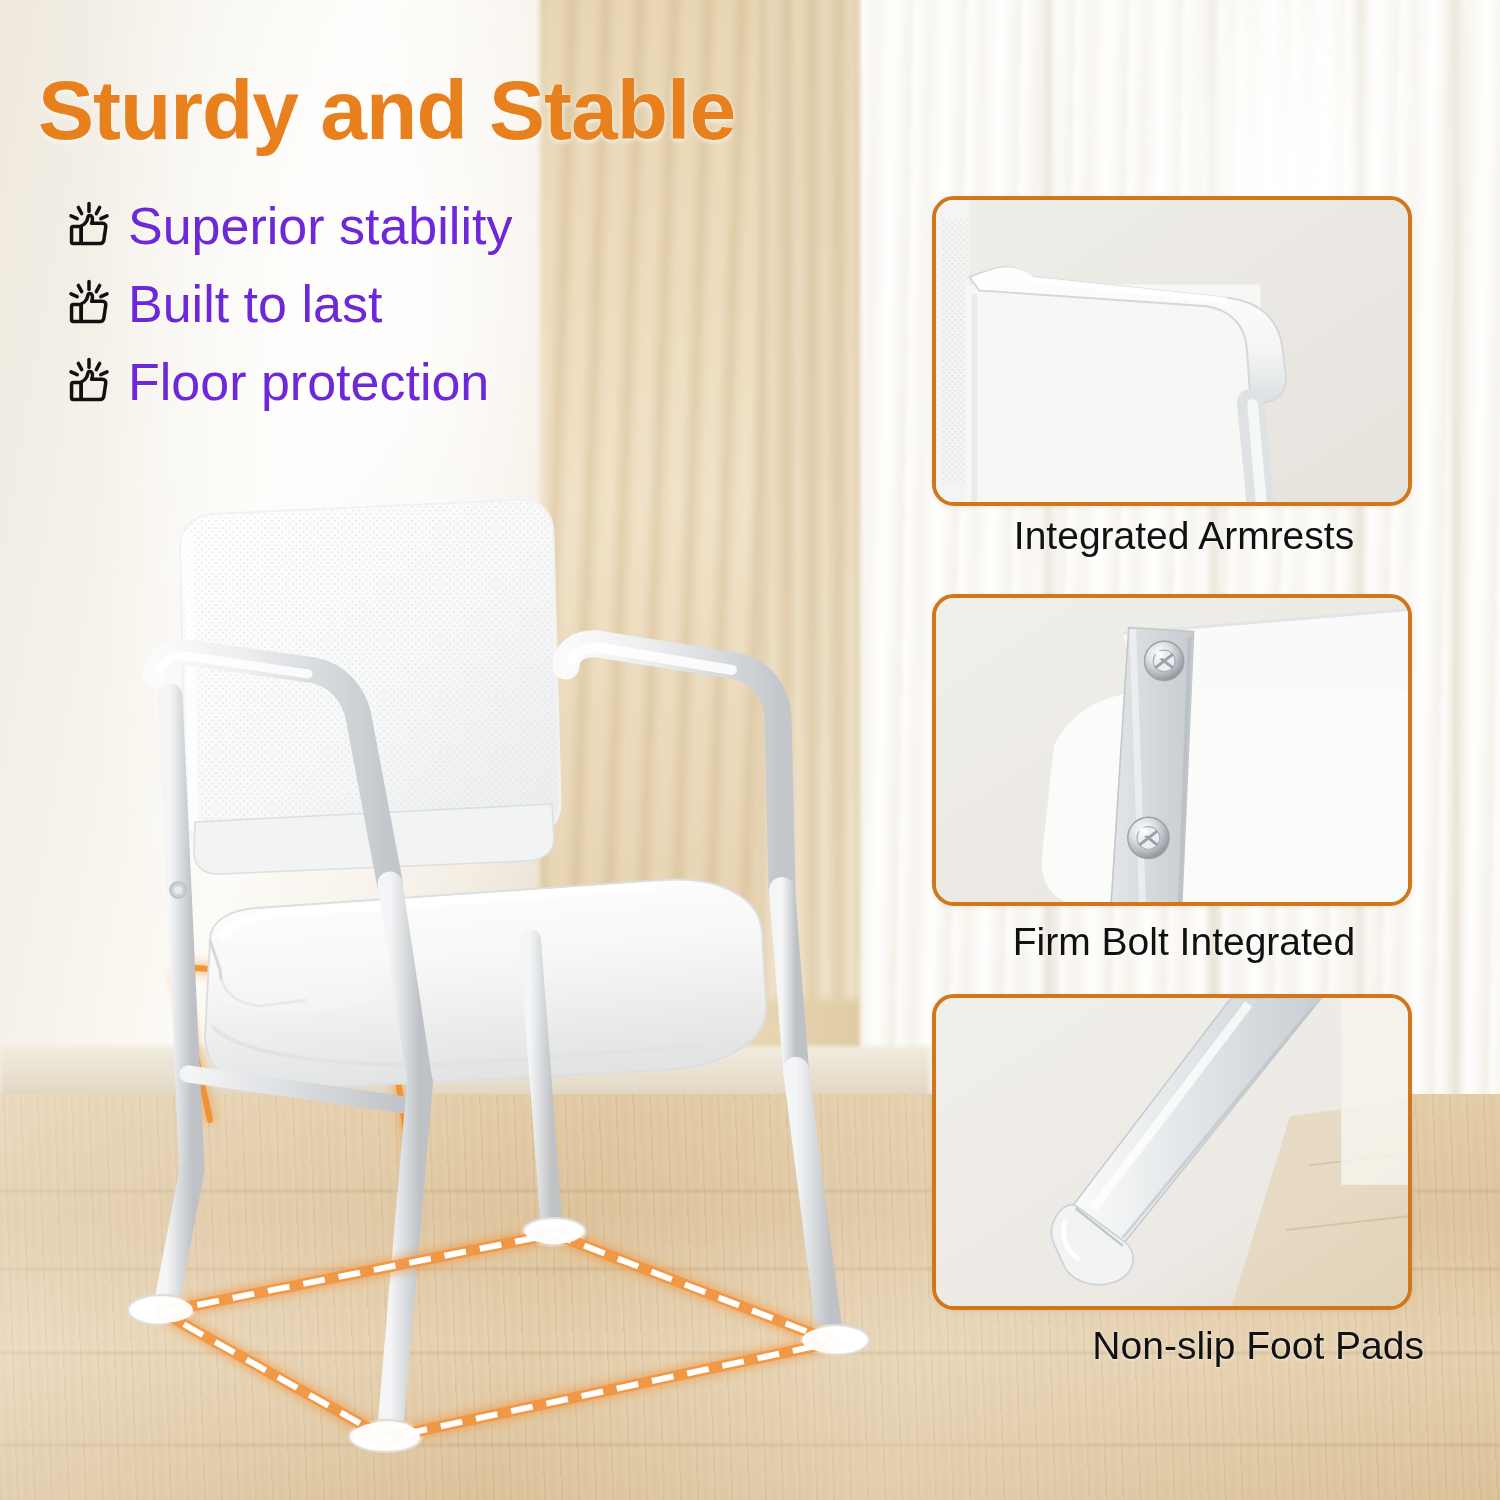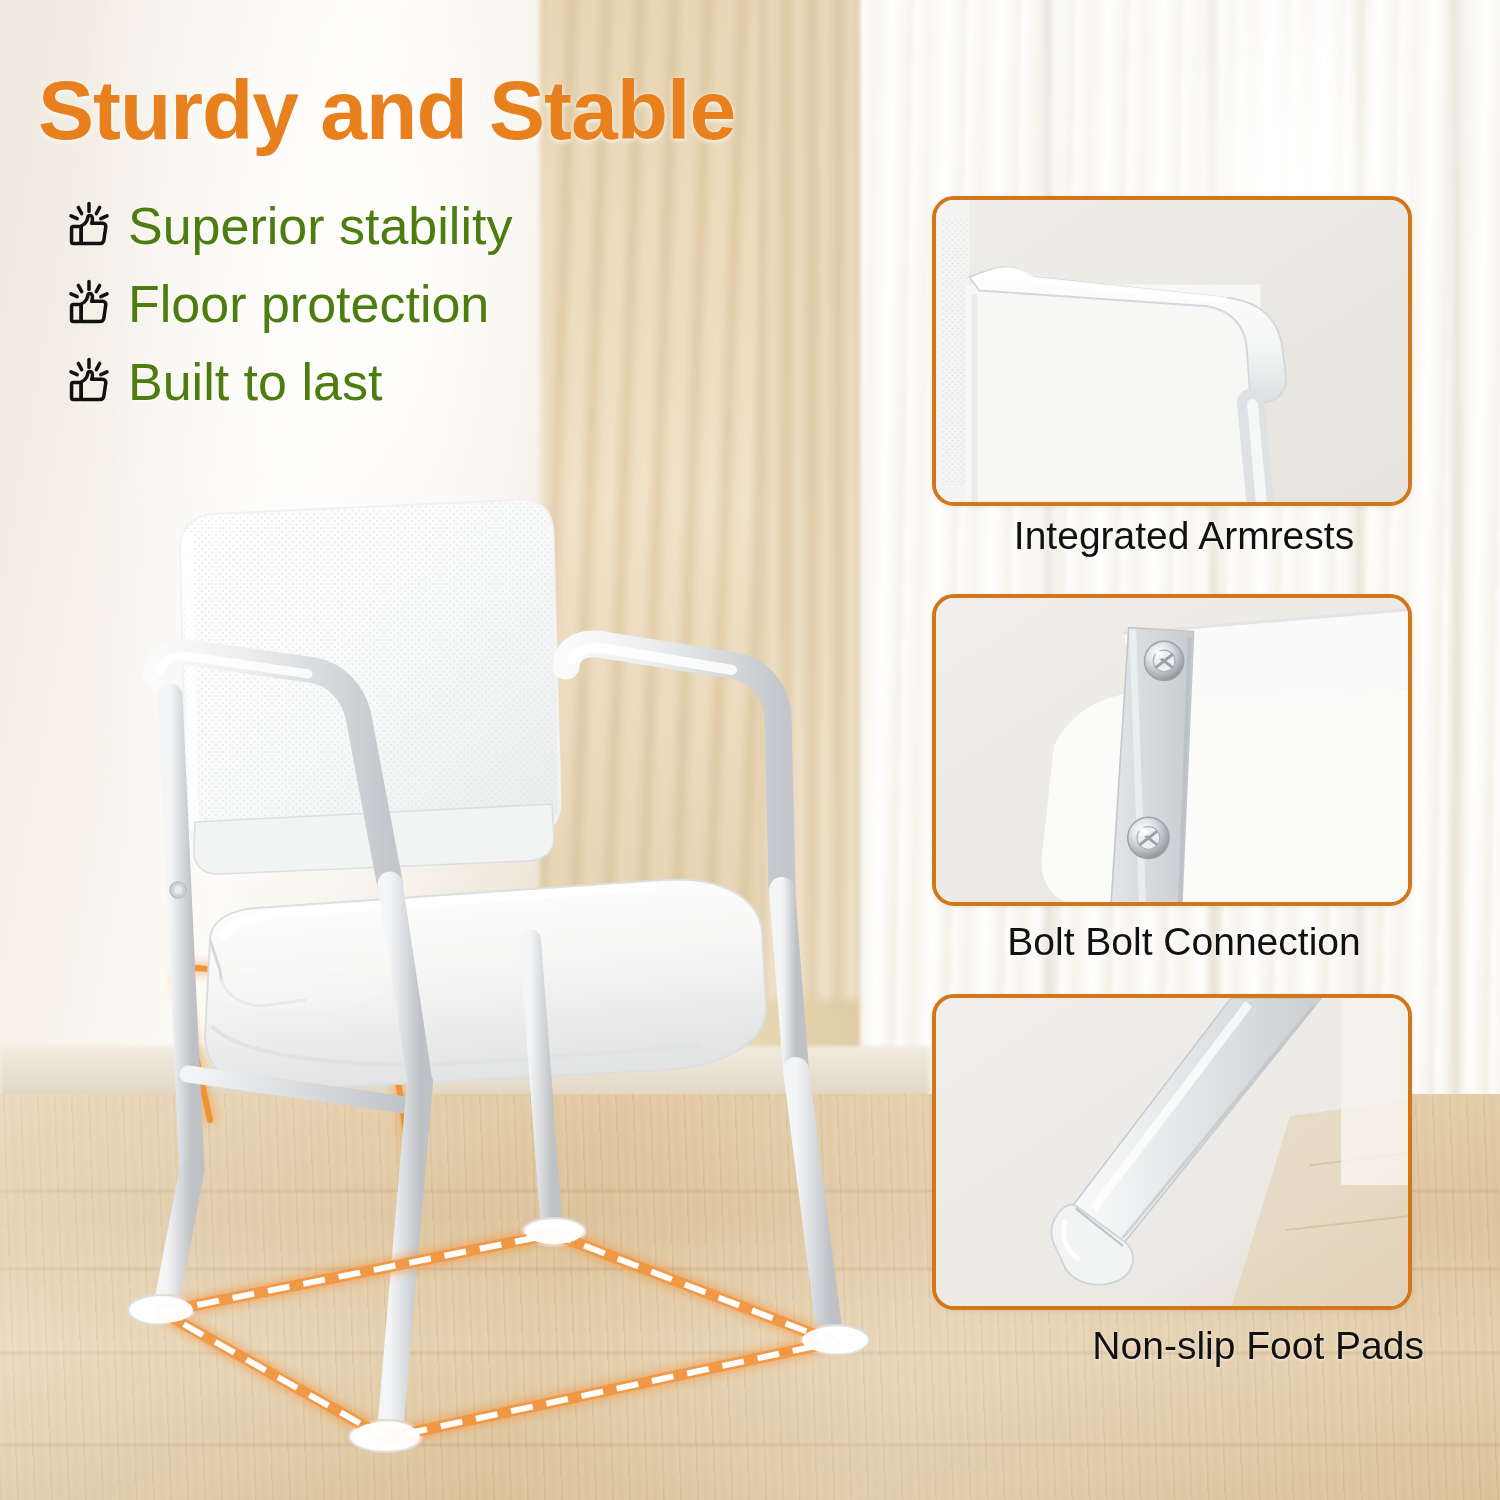--- a/index.html
+++ b/index.html
@@ -101,21 +101,21 @@
     position:absolute; left:38px; top:62px;
     font-size:84px; font-weight:bold; letter-spacing:-1px;
     color:#E8801E;
     text-shadow:0 2px 5px rgba(255,255,255,.75), 0 0 2px rgba(255,255,255,.6);
     white-space:nowrap;
   }
   #bullets { position:absolute; left:62px; top:190px; }
   .bullet { display:flex; align-items:center; height:72px; margin-bottom:6px; }
   .bullet-ico { width:54px; height:54px; flex:0 0 54px; margin-right:12px; }
   .bullet-txt {
-    font-size:52px; color:#4d7c0f; white-space:nowrap;
+    font-size:52px; color:#6d28d9; white-space:nowrap;
     text-shadow:0 1px 3px rgba(255,255,255,.72);
   }
 
   
   #chair { position:absolute; left:60px; top:470px; width:860px; height:1020px; }
   #chair svg { width:100%; height:100%; display:block; }
 
   
   .callout { position:absolute; }
   .callout-frame {
@@ -212,41 +212,41 @@
           <path d="M8 15 L13.5 17.5"></path>
           <path d="M40 15 L34.5 17.5"></path>
         </g>
         <path d="M17 24 C17 24 20.5 22.5 22 19.5 C23.2 17 22.6 14.8 24.4 14.6
                  C26.6 14.4 27.4 16.6 27 19 C26.8 20.4 26.3 21.6 26.3 21.6
                  L36 21.6 C38 21.6 39.2 23 38.9 24.8 L37.2 36.5
                  C36.95 38.5 35.6 39.6 33.8 39.6 L17 39.6 Z" fill="none" stroke="#111" stroke-width="3.1" stroke-linejoin="round"></path>
         <rect x="8.5" y="24.5" width="8.6" height="15.1" rx="1.6" fill="none" stroke="#111" stroke-width="3.1"></rect>
       </svg>
     </span>
-    <span class="bullet-txt">Floor protection</span>
+    <span class="bullet-txt">Built to last</span>
   </div>
 
   <div class="bullet">
     <span class="bullet-ico">
       <svg viewBox="0 0 48 48">
         <g fill="none" stroke="#111" stroke-width="3.1" stroke-linecap="round">
           <path d="M24 4 L24 11"></path>
           <path d="M14.5 7.5 L17.5 13"></path>
           <path d="M33.5 7.5 L30.5 13"></path>
           <path d="M8 15 L13.5 17.5"></path>
           <path d="M40 15 L34.5 17.5"></path>
         </g>
         <path d="M17 24 C17 24 20.5 22.5 22 19.5 C23.2 17 22.6 14.8 24.4 14.6
                  C26.6 14.4 27.4 16.6 27 19 C26.8 20.4 26.3 21.6 26.3 21.6
                  L36 21.6 C38 21.6 39.2 23 38.9 24.8 L37.2 36.5
                  C36.95 38.5 35.6 39.6 33.8 39.6 L17 39.6 Z" fill="none" stroke="#111" stroke-width="3.1" stroke-linejoin="round"></path>
         <rect x="8.5" y="24.5" width="8.6" height="15.1" rx="1.6" fill="none" stroke="#111" stroke-width="3.1"></rect>
       </svg>
     </span>
-    <span class="bullet-txt">Built to last</span>
+    <span class="bullet-txt">Floor protection</span>
   </div>
 </div>
 
 <div id="chair">
   <svg viewBox="0 0 860 1020" xmlns="http://www.w3.org/2000/svg">
     <defs>
       <linearGradient id="meshG" x1="0" y1="0" x2="1" y2="1">
         <stop offset="0%" stop-color="#ffffff"></stop>
         <stop offset="55%" stop-color="#f7f8f8"></stop>
         <stop offset="100%" stop-color="#e9ebec"></stop>
@@ -451,21 +451,21 @@
       </g>
 
       <g>
         <circle cx="216" cy="244" r="21" fill="url(#boltG)" stroke="#9aa1a7" stroke-width="1.4"></circle>
         <circle cx="216" cy="244" r="11.5" fill="#eceff1" stroke="#aab0b6" stroke-width="1.2"></circle>
         <path d="M207 237 L225 251 M225 237 L207 251" stroke="#9aa1a7" stroke-width="3"></path>
         <circle cx="211" cy="238" r="4.5" fill="#ffffff" opacity=".9"></circle>
       </g>
     </svg>
   </div>
-  <div class="callout-label">Bolt Bolt Connection</div>
+  <div class="callout-label">Firm Bolt Integrated</div>
 </div>
 
 <div class="callout" id="co3">
   <div class="callout-frame">
     <svg class="co-photo" viewBox="0 0 480 316" preserveAspectRatio="none">
       <defs>
         <linearGradient id="c3bg" x1="0" y1="0" x2="1" y2="1">
           <stop offset="0%" stop-color="#f1efeb"></stop>
             <stop offset="70%" stop-color="#ece9e4"></stop>
           <stop offset="100%" stop-color="#e0d6c6"></stop>

